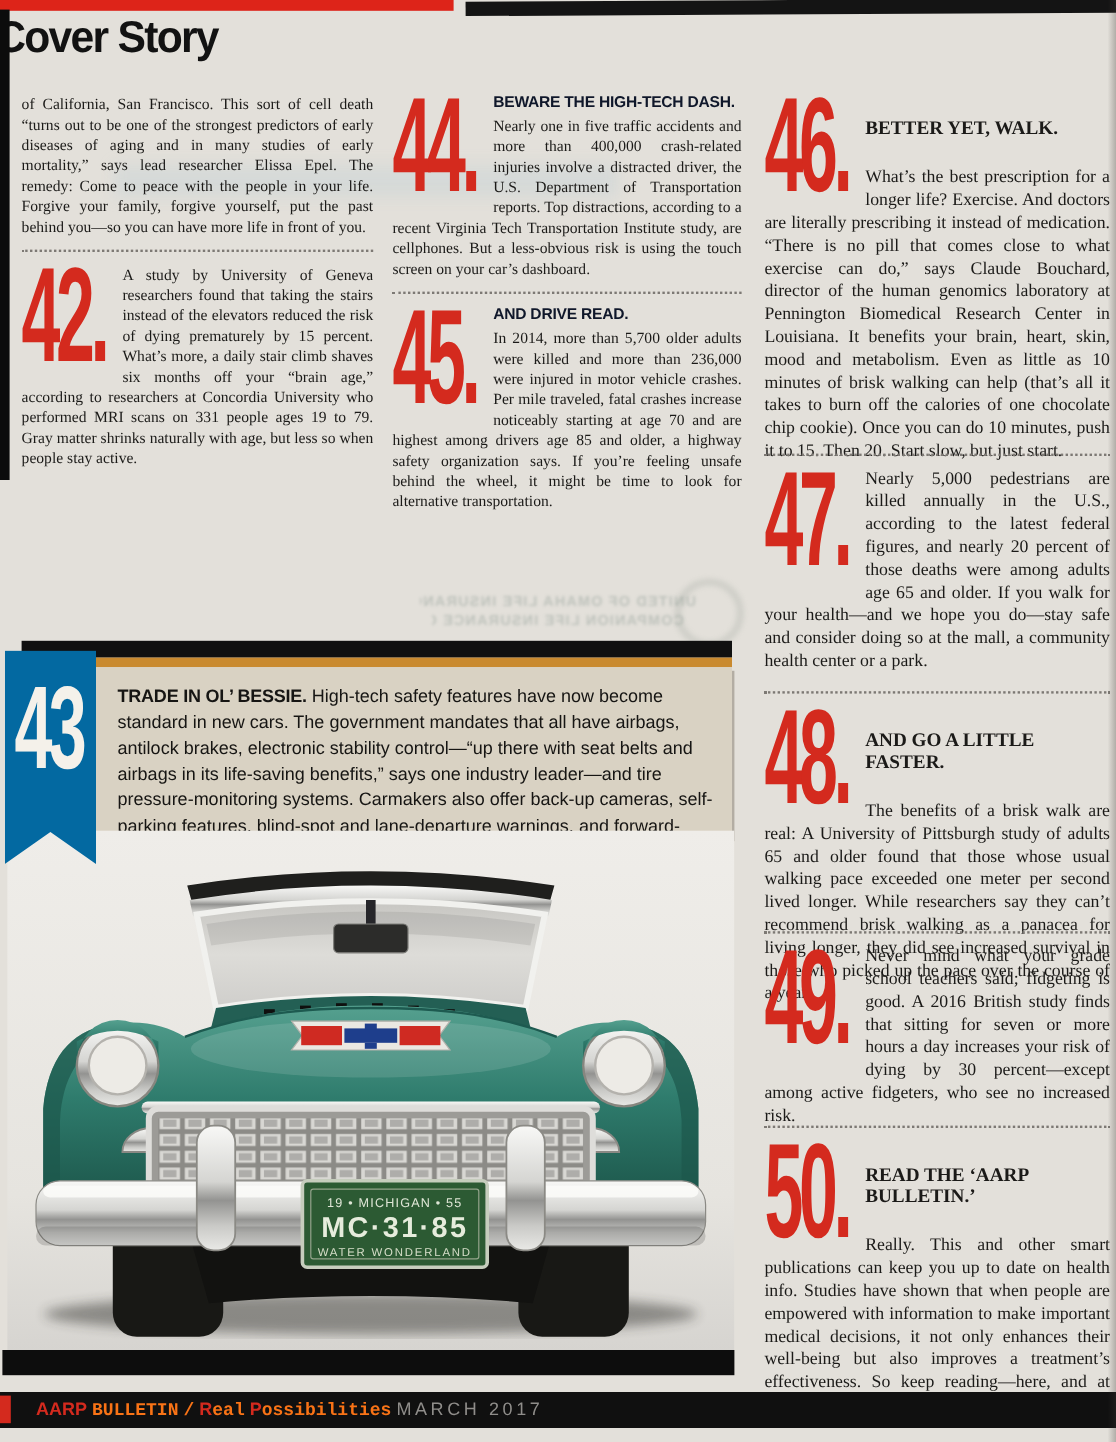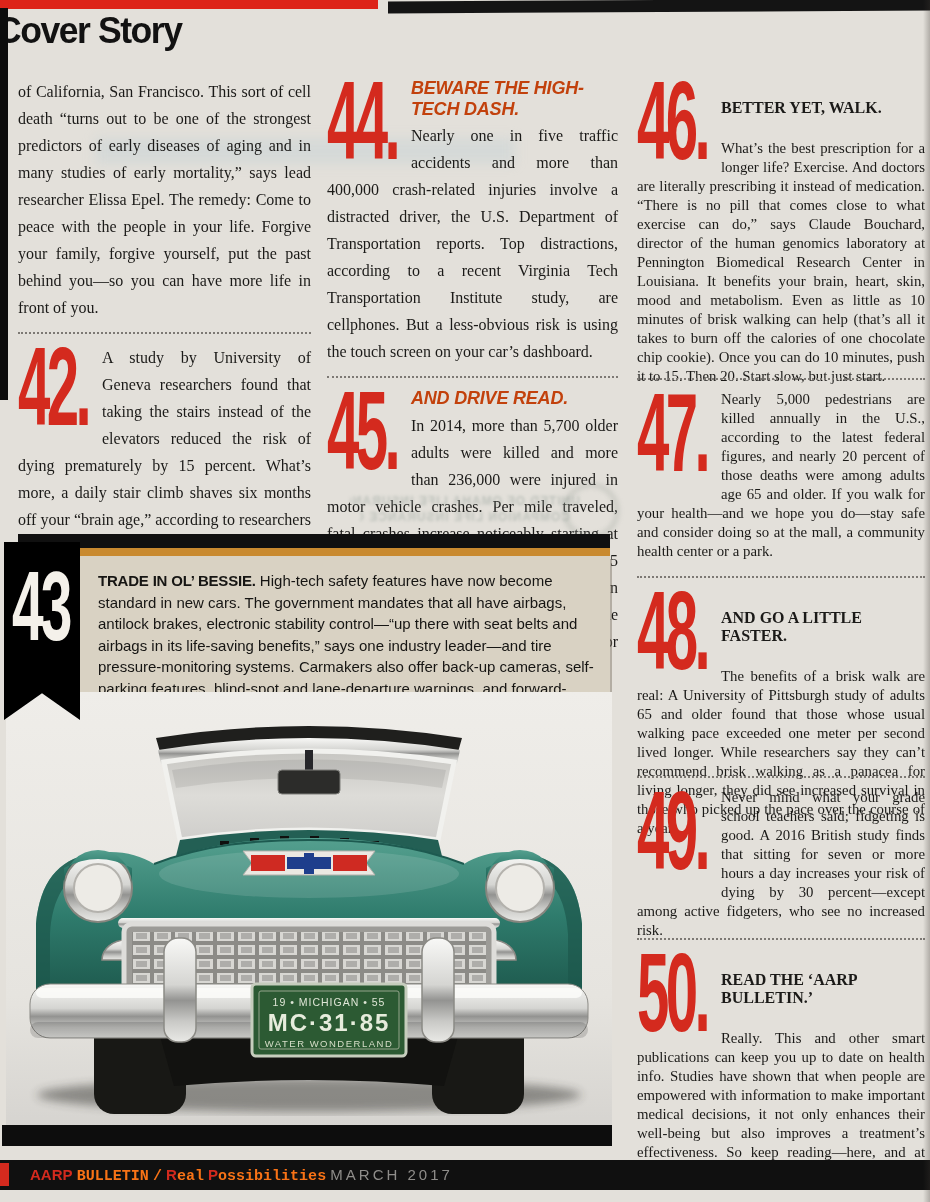--- a/index.html
+++ b/index.html
@@ -18,39 +18,39 @@
   
   .bar-red{position:absolute;left:0;top:0;width:378px;height:9px;background:#dd2419;}
   .bar-black{position:absolute;left:388px;top:0;width:542px;height:12px;background:#141414;transform:rotate(-.3deg);}
   .section-head{position:absolute;left:-4px;top:10px;margin:0;font-family:"Liberation Sans",sans-serif;
       font-weight:800;font-size:37px;letter-spacing:-1.5px;color:#121212;transform:scaleX(.96);transform-origin:0 0;}
   
   .col{position:absolute;top:78px;}
   .col1{left:18px;width:293px;}
   .col2{left:327px;width:291px;}
   .col3{left:637px;width:288px;}
-  p.body{margin:0;font-size:16px;line-height:27px;text-align:justify;}
+  p.body{margin:0;font-size:13px;line-height:17px;text-align:justify;}
   .col3 p.body{font-size:14.8px;line-height:19px;}
   .sep{border-top:2px dotted #7d7974;height:0;margin:11px 0 10px 0;}
   .sep-abs{position:absolute;border-top:2px dotted #7d7974;height:0;}
   .item{position:relative;}
   .item h4{margin:0 0 3px 0;font-family:"Liberation Sans",sans-serif;font-weight:700;
-      font-size:18px;letter-spacing:-.2px;color:#c2410c;line-height:1.15;font-style:italic;}
+      font-size:13px;letter-spacing:-.2px;color:#0f172a;line-height:1.15;}
   .num{float:left;width:84px;height:96px;}
   .num span{display:inline-block;font-family:"Liberation Sans",sans-serif;font-weight:700;
       font-size:112px;line-height:86px;letter-spacing:-7px;color:#d42a1e;
       transform:scaleX(.52);transform-origin:0 0;}
   .abs-item{position:absolute;left:0;width:288px;}
   
   .feature{position:absolute;left:4px;top:532px;width:606px;height:188px;}
   .f-blackbar{position:absolute;left:14px;top:2px;width:592px;height:14px;background:#101010;}
   .f-orangebar{position:absolute;left:14px;top:16px;width:592px;height:8px;background:#c98a2f;}
   .f-box{position:absolute;left:14px;top:24px;width:592px;height:142px;background:#d9d2c3;
       box-shadow:2px 3px 0 rgba(120,110,95,.45);}
-  .f-ribbon{position:absolute;left:0;top:10px;width:76px;height:178px;background:#000000;
+  .f-ribbon{position:absolute;left:0;top:10px;width:76px;height:178px;background:#0369a1;
       clip-path:polygon(0 0,100% 0,100% 100%,50% 85%,0 100%);z-index:3;}
   .f-ribbon span{position:absolute;left:8px;top:18px;display:inline-block;font-family:"Liberation Sans",sans-serif;
       font-weight:700;font-size:98px;line-height:92px;letter-spacing:-5px;color:#f4f1ea;
       transform:scaleX(.58);transform-origin:0 0;}
   .f-text{position:absolute;left:94px;top:38px;width:498px;margin:0;
       font-family:"Liberation Sans",sans-serif;font-size:15px;line-height:21.5px;color:#161513;text-align:left;}
   .f-text .bx-head{font-weight:700;letter-spacing:-.2px;}
   
   .photo{position:absolute;left:6px;top:692px;width:606px;height:434px;text-align:right;}
   .photo-bar{position:absolute;left:2px;top:1125px;width:610px;height:21px;background:#0d0d0d;}

